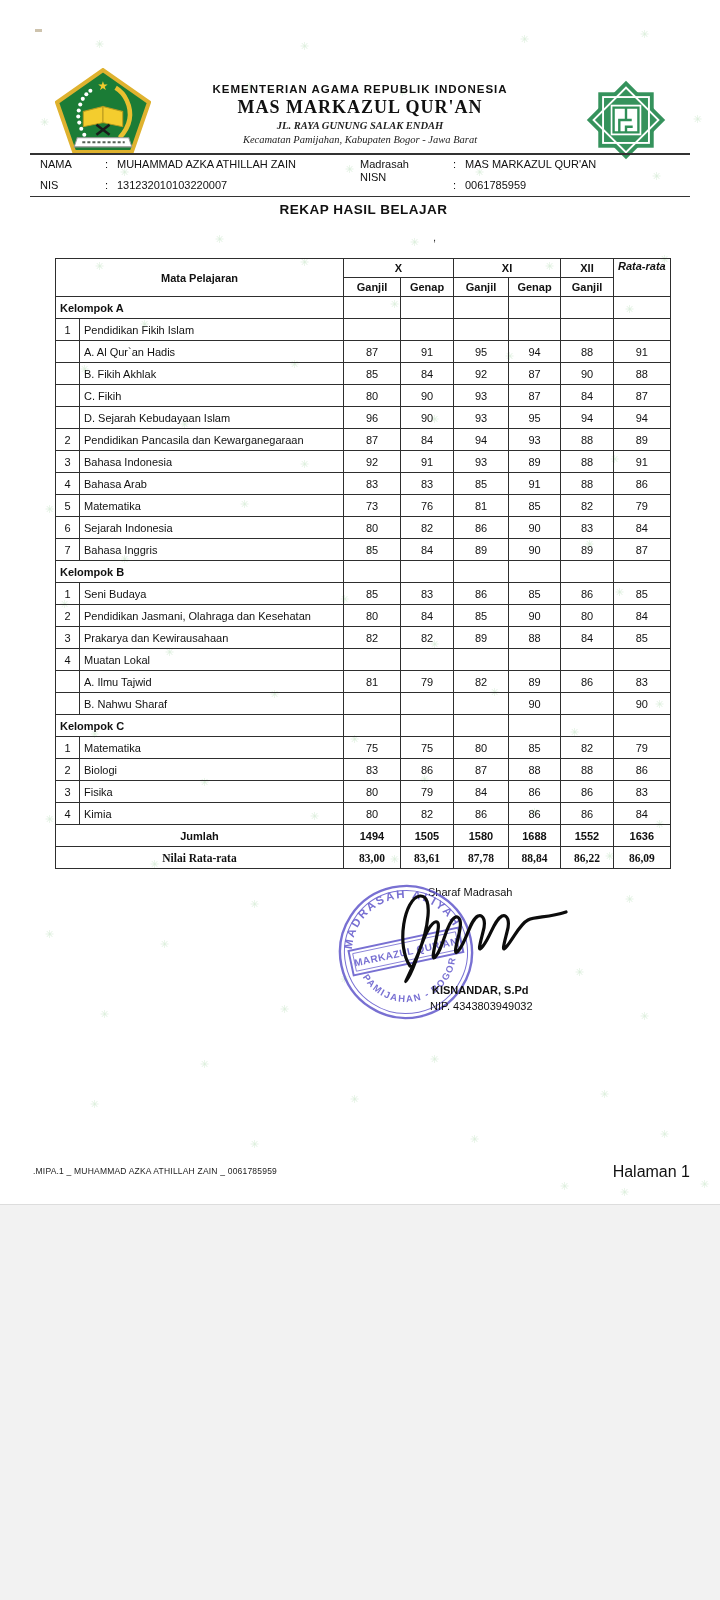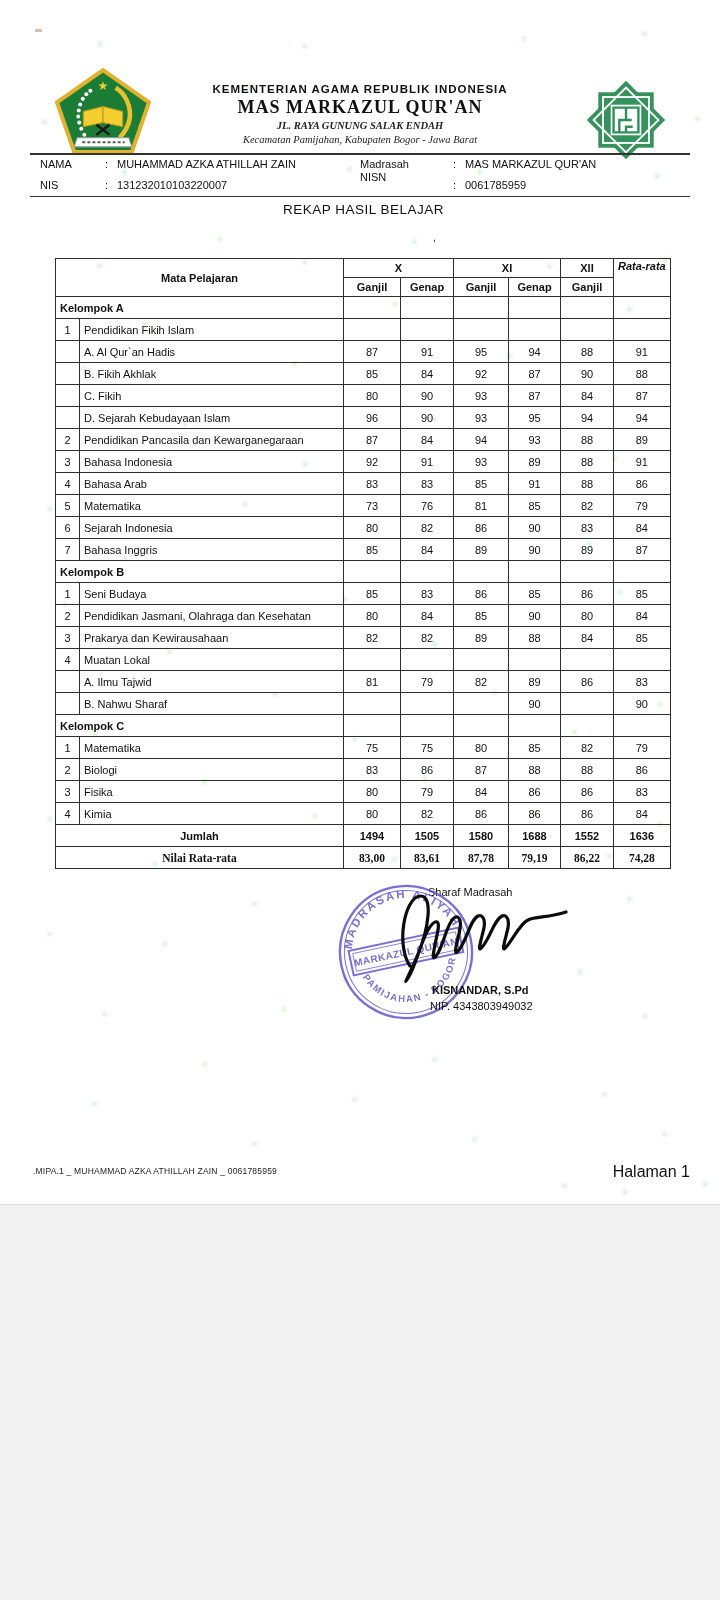--- a/index.html
+++ b/index.html
@@ -10,21 +10,21 @@
   .wm{position:absolute;color:rgba(190,224,190,0.55);font-size:11px;pointer-events:none;}
   .speck{position:absolute;left:35px;top:29px;width:7px;height:3px;background:#b9a98a;opacity:.7;}
   
   .hdr-ministry{left:0;right:0;top:83px;text-align:center;font-size:11.5px;font-weight:bold;letter-spacing:1px;color:#111;}
   .hdr-school{left:0;right:0;top:97px;text-align:center;font-family:"Liberation Serif",serif;font-size:18px;font-weight:bold;letter-spacing:1px;color:#111;}
   .hdr-addr1{left:0;right:0;top:120px;text-align:center;font-family:"Liberation Serif",serif;font-style:italic;font-weight:bold;font-size:10.5px;color:#222;}
   .hdr-addr2{left:0;right:0;top:134px;text-align:center;font-family:"Liberation Serif",serif;font-style:italic;font-size:10.5px;color:#222;}
   .rule1{left:30px;top:153px;width:660px;border-top:2px solid #333;}
   .rule2{left:30px;top:196px;width:660px;border-top:1.5px solid #333;}
   .info{font-size:11px;color:#111;white-space:nowrap;}
-  .doc-title{left:7px;right:0;top:202px;text-align:center;font-size:13.5px;font-weight:normal;letter-spacing:.5px;color:#111;}
+  .doc-title{left:7px;right:0;top:202px;text-align:center;font-size:13.5px;font-weight:bold;letter-spacing:.5px;color:#111;}
   .stray{left:433px;top:231px;font-size:11px;color:#333;}
   
   #rekap-table{position:absolute;left:55px;top:258px;border-collapse:collapse;table-layout:fixed;font-size:11px;color:#111;}
   #rekap-table td,#rekap-table th{border:1px solid #2e2e2e;padding:1px 4px;overflow:hidden;white-space:nowrap;}
   #rekap-table{border:1.5px solid #222;}
   #rekap-table thead tr{height:19px;}
   #rekap-table tbody tr{height:22px;}
   .th-c{text-align:center;font-weight:bold;}
   .th-avg{text-align:left;vertical-align:top;font-weight:bold;padding:2px 3px 0 5px;white-space:normal;line-height:1.15;font-style:italic;}
   .c-no{text-align:center;}
@@ -459,23 +459,23 @@
           <td class="c-score">1580</td>
           <td class="c-score">1688</td>
           <td class="c-score">1552</td>
           <td class="c-score">1636</td>
         </tr>
         <tr class="row-avg">
           <td class="c-label" colspan="2">Nilai Rata-rata</td>
           <td class="c-score">83,00</td>
           <td class="c-score">83,61</td>
           <td class="c-score">87,78</td>
-          <td class="c-score">79,19</td>
+          <td class="c-score">88,84</td>
           <td class="c-score">86,22</td>
-          <td class="c-score">74,28</td>
+          <td class="c-score">86,09</td>
         </tr>
       </tbody>
   </table>
 
   <div class="abs sig-title">Sharaf Madrasah</div>
 
   <svg id="stamp" class="abs" width="140" height="140" viewBox="0 0 140 140">
     <g transform="rotate(-12 70 70)" fill="#5b51c9" stroke="#5b51c9">
       <circle cx="70" cy="70" r="66" fill="none" stroke-width="2.4"></circle>
       <circle cx="70" cy="70" r="61.5" fill="none" stroke-width="1"></circle>

